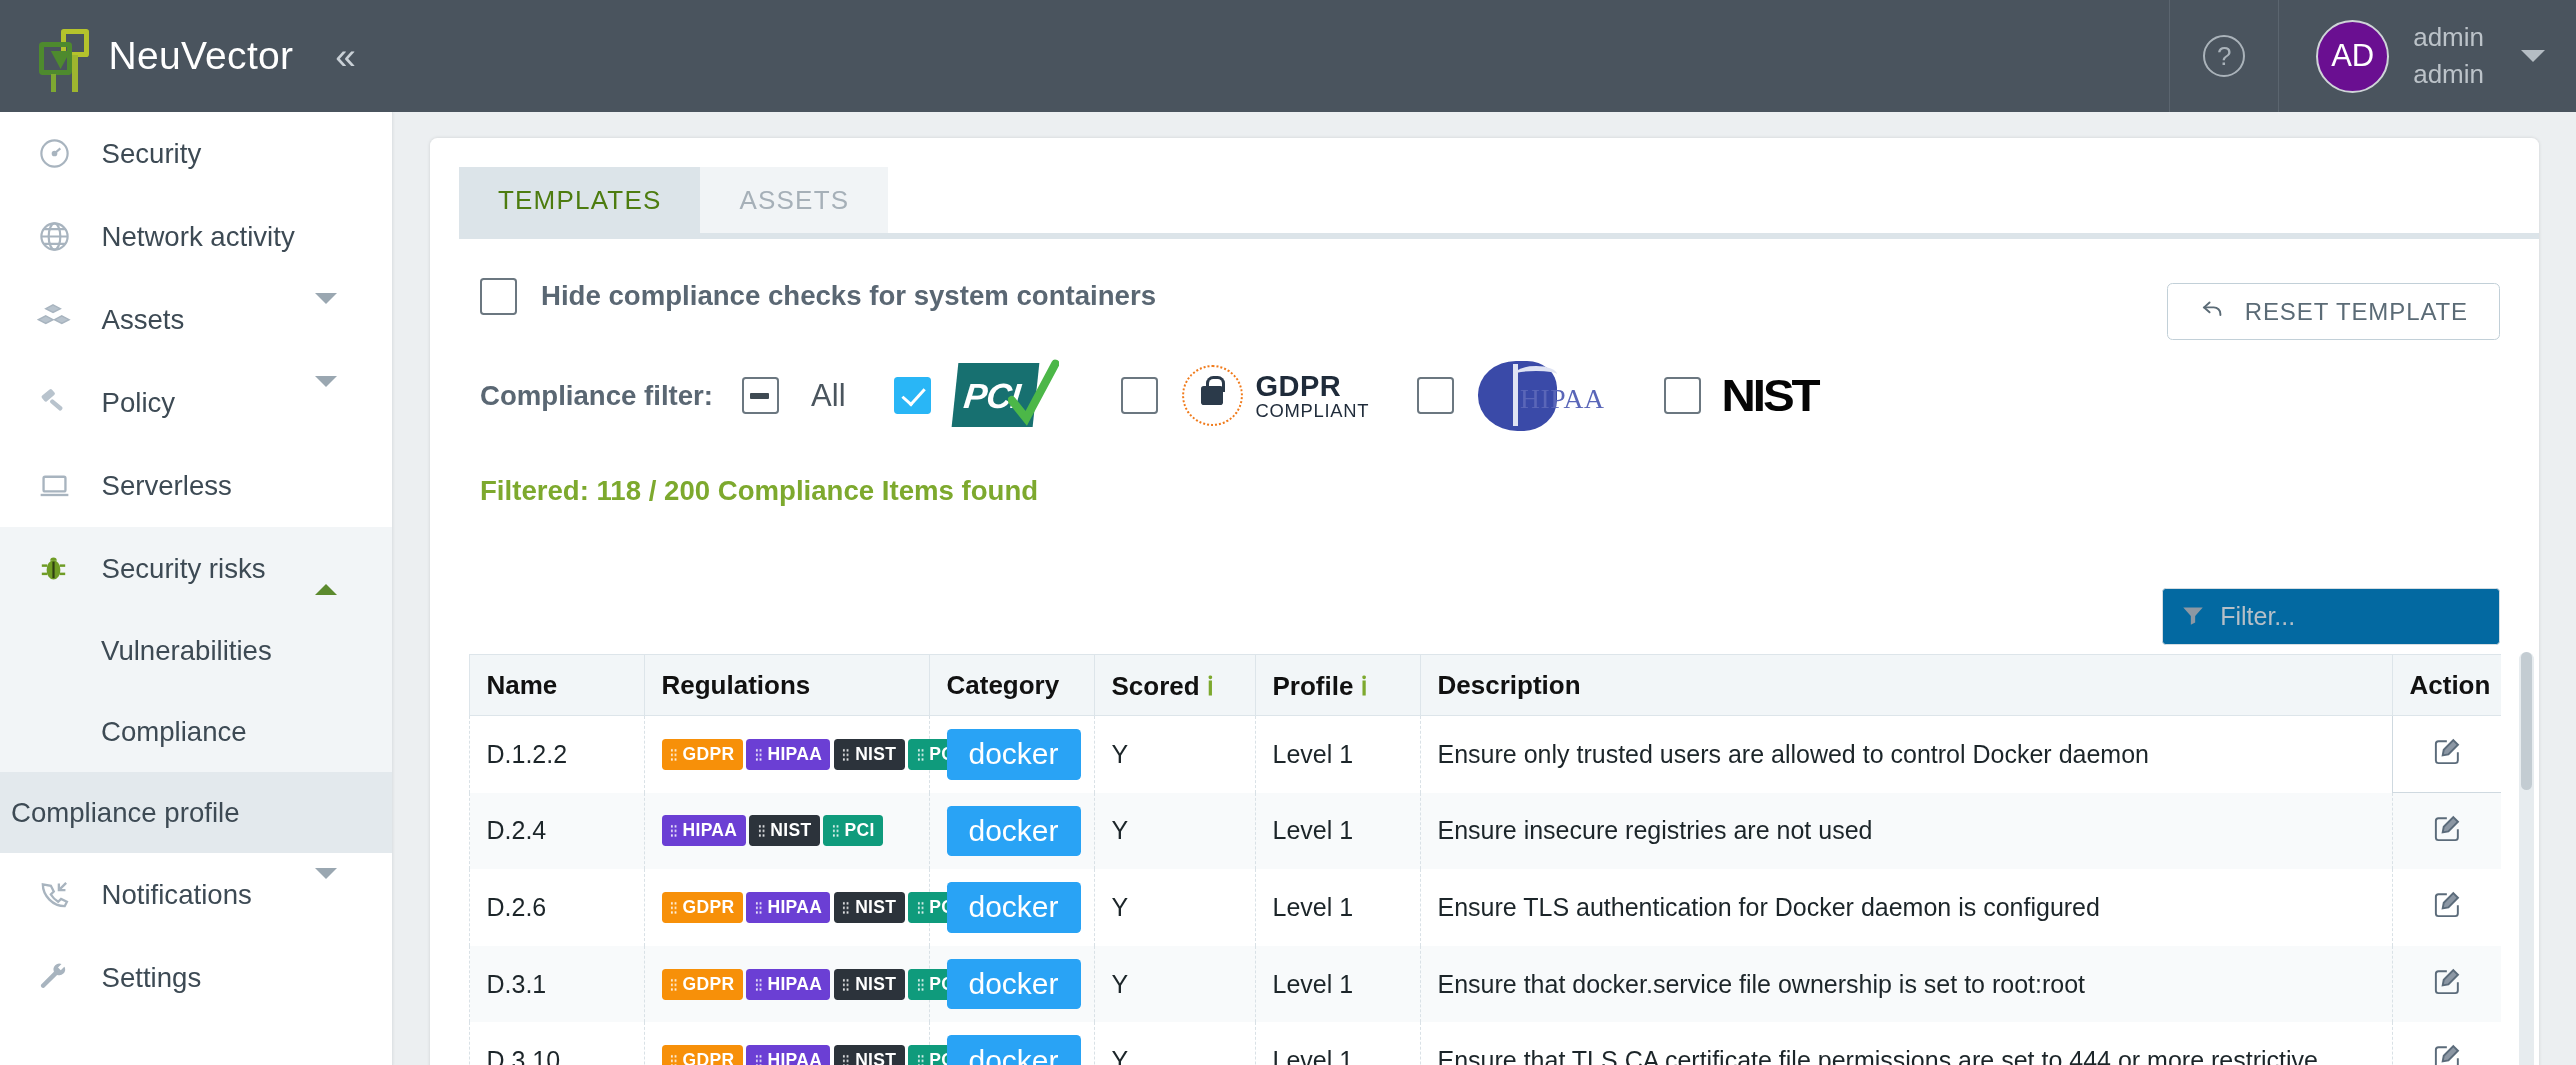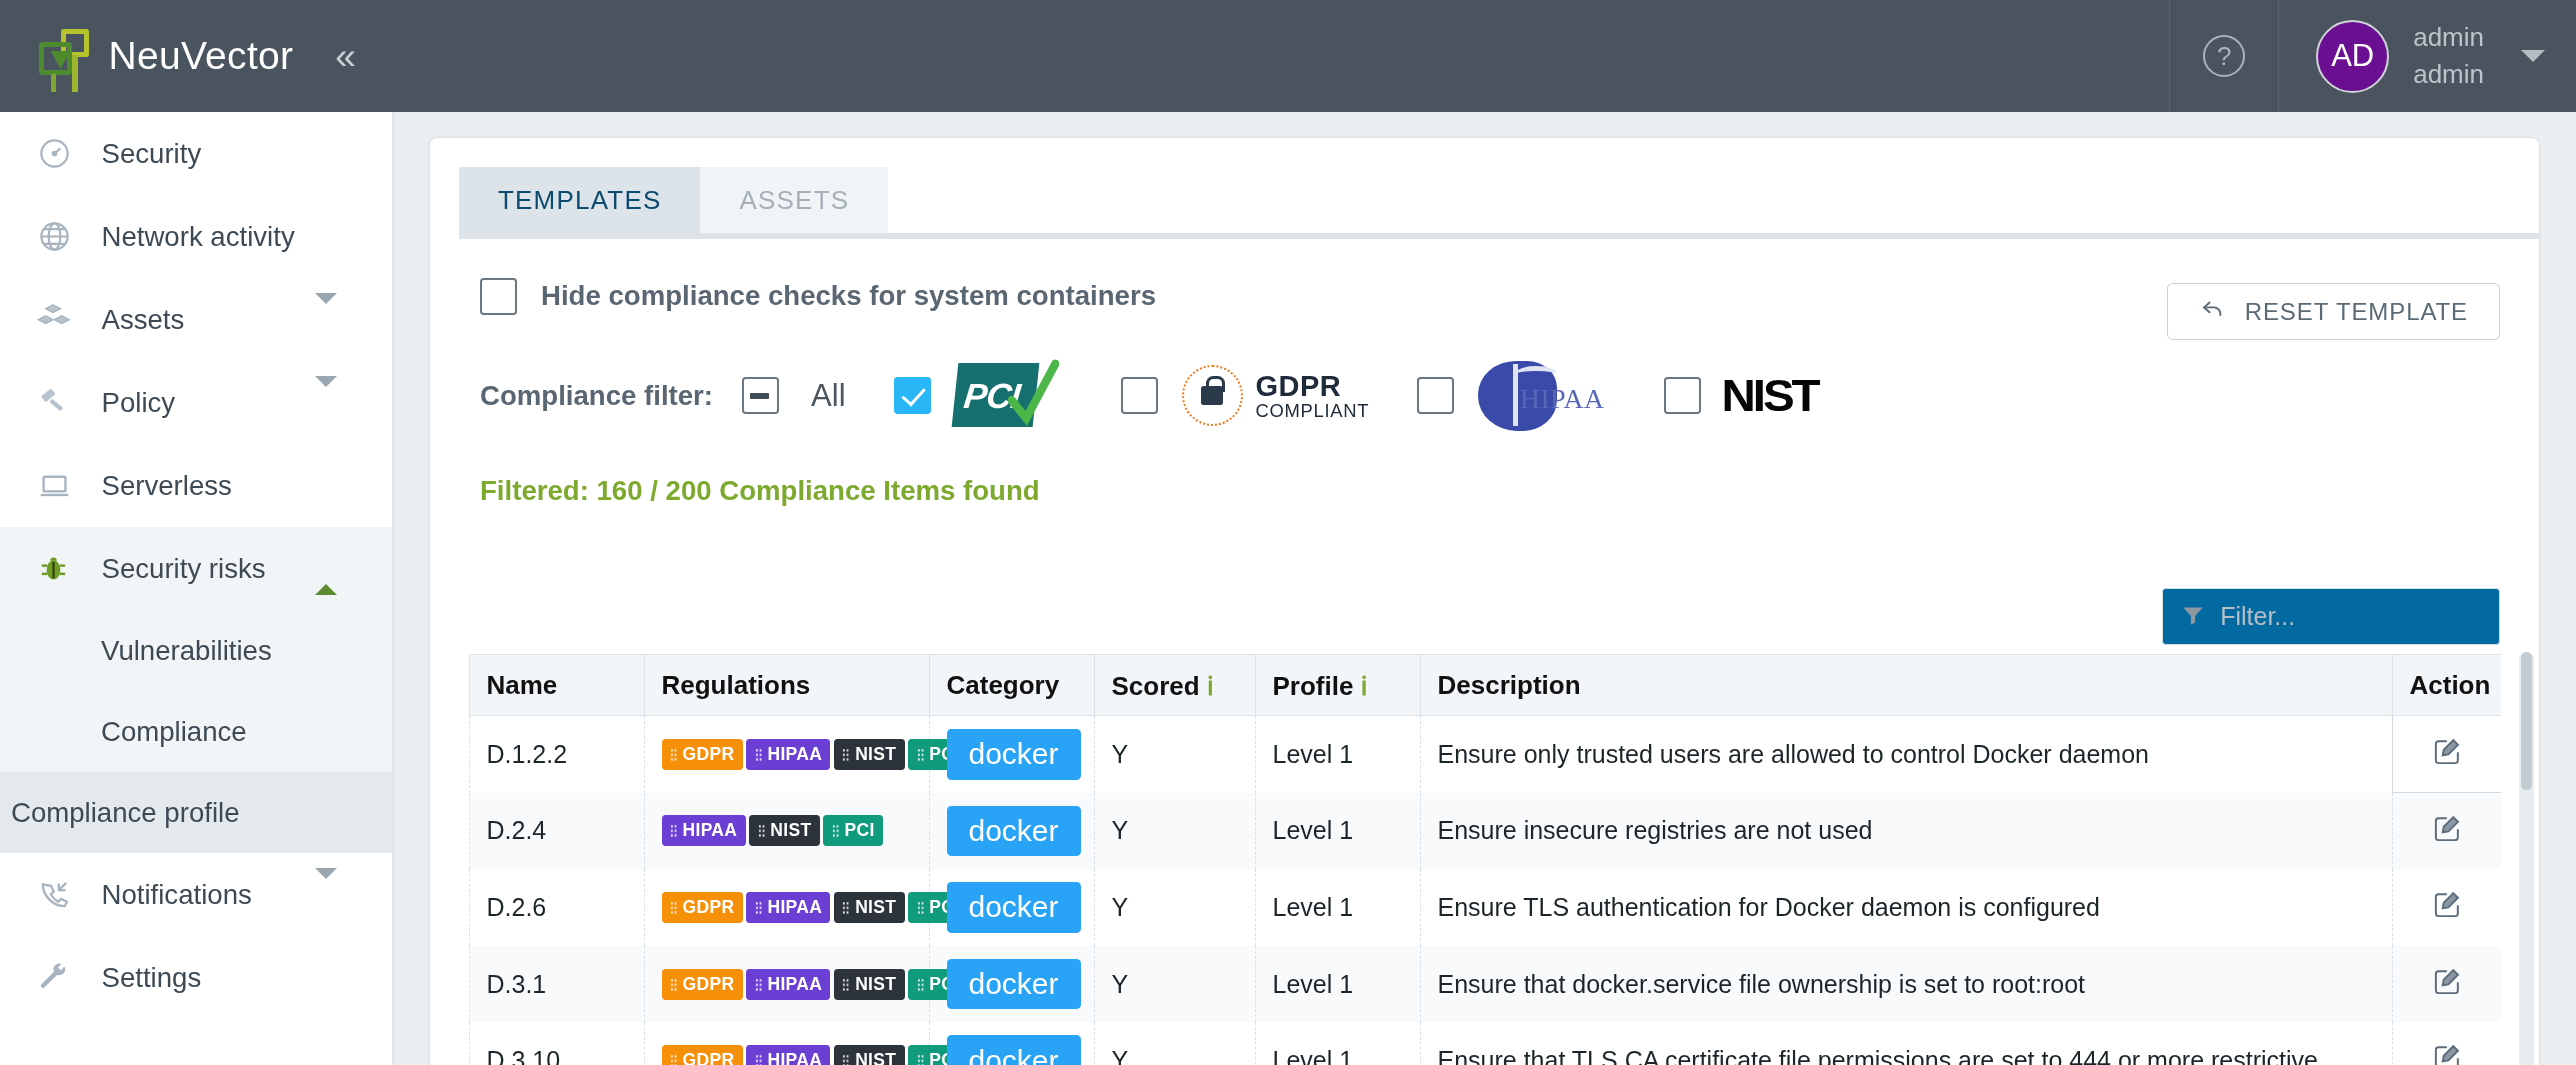--- a/index.html
+++ b/index.html
@@ -113,21 +113,21 @@
     height: 937px; overflow: hidden;
     position: relative;
   }
 
   
   .tabs { display: flex; margin: 29px 0 0 29px; border-bottom: 0; }
   .tab {
     padding: 0 39px; height: 66px; line-height: 66px;
     font-size: 26px; letter-spacing: 1.2px; cursor: pointer;
   }
-  .tab.active { background: #dce4e9; color: #0c4a6e; }
+  .tab.active { background: #dce4e9; color: #4d7c0f; }
   .tab.inactive { background: #f1f4f6; color: #a6b0b8; }
   .tab-underline {
     height: 5.5px; background: #dce4e9;
     margin-left: 29px; margin-right: 0;
   }
 
   
   .hide-row {
     display: flex; align-items: center;
     margin: 39px 0 0 50px; position: relative;
@@ -516,21 +516,21 @@
       </div>
 
       <div class="filt-item">
         <div class="cbox"></div>
         <div class="logo-box">
           <div class="nist">NIST</div>
         </div>
       </div>
     </div>
 
-    <div class="filtered-line">Filtered: 160 / 200 Compliance Items found</div>
+    <div class="filtered-line">Filtered: 118 / 200 Compliance Items found</div>
 
     <div class="filter-input">
       <span>
         <svg width="26" height="26" viewBox="0 0 24 24" fill="#8d98a3">
             <path d="M3 5h18l-7 8v6l-4 2v-8z"></path>
           </svg>
       </span>
       <span class="fi-txt">Filter...</span>
     </div>
 

